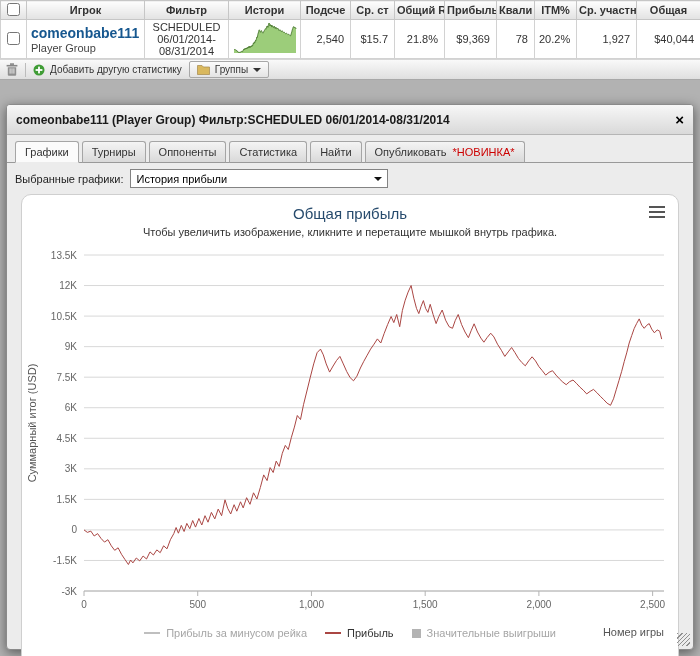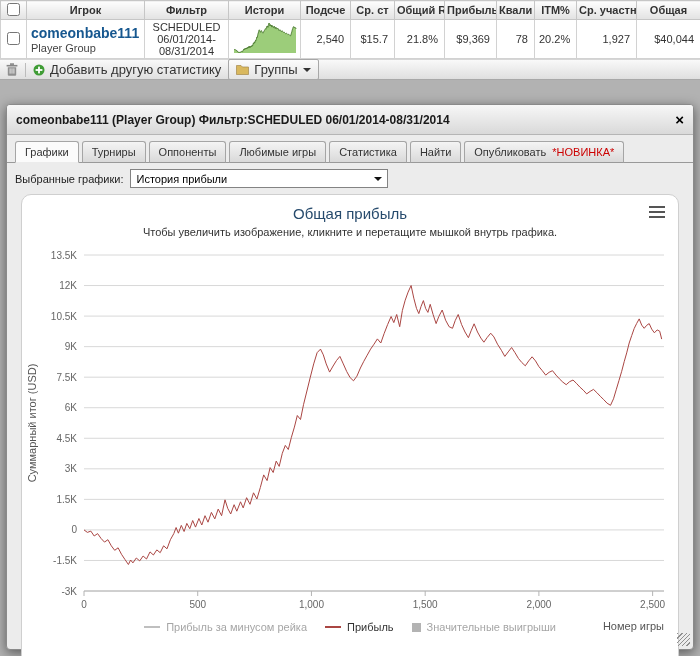--- a/index.html
+++ b/index.html
@@ -19,21 +19,21 @@
   a.player { color:#16578f; font-weight:bold; text-decoration:none; font-size:14px; display:block; }
   .ptype { color:#444; font-size:11px; margin-top:1px; }
   .c-filter { text-align:center; font-size:10px; line-height:12px; color:#222; }
   .c-spark { text-align:center; }
 
   
   .toolbar { display:flex; align-items:center; height:21px;
     background:linear-gradient(#f9f9f9,#dfdfdf); border-top:1px solid #d6d6d6;
     border-bottom:1px solid #a8a8a8; padding:0 6px; gap:7px; font-size:11px; color:#333; }
   .tb-sep { width:1px; height:14px; background:#bcbcbc; }
-  .tb-btn { display:flex; align-items:center; gap:5px; font-size:13px; color:#333;
+  .tb-btn { display:flex; align-items:center; gap:5px; font-size:10px; color:#333;
     background:none; border:none; font-family:inherit; }
   .groups-btn { border:1px solid #a8a8a8; border-radius:2px;
     background:linear-gradient(#fcfcfc,#e4e4e4); padding:2px 7px; }
   .caret { width:0; height:0; border-left:4px solid transparent;
     border-right:4px solid transparent; border-top:4px solid #333; display:inline-block; }
 
   
   .overlay { height:576px; background:#b2b2b2; padding-top:24px; }
   .dialog { width:688px; margin:0 auto; height:546px; background:#ececec;
     border:1px solid #8a8a8a; border-radius:4px; position:relative;
@@ -60,21 +60,21 @@
   .chart-panel { margin:1px 14px; background:#fff; border:1px solid #cfcfcf;
     border-radius:10px; height:512px; position:relative; padding-top:9px; }
   .chart-title { text-align:center; color:#274b6d; font-size:15px; line-height:19px; }
   .chart-subtitle { text-align:center; color:#333; font-size:11px; line-height:15px; margin-top:2px; }
   .burger { position:absolute; top:11px; right:13px; width:16px; display:flex;
     flex-direction:column; gap:3px; }
   .burger i { display:block; height:2px; background:#555; }
   #chart-svg { display:block; margin-top:5px; }
   #chart-svg text { font-family:"Liberation Sans","DejaVu Sans",sans-serif; }
 
-  .legend-row { position:relative; height:20px; font-size:11px; margin-top:2px; }
+  .legend-row { position:relative; height:20px; font-size:11px; margin-top:8px; }
   .legend { display:flex; justify-content:center; gap:18px; align-items:center; height:16px; }
   .li { display:flex; align-items:center; gap:6px; color:#333; }
   .li.dis { color:#a6a6a6; }
   .sw.line { width:16px; height:2px; display:inline-block; }
   .sw.box { width:9px; height:9px; display:inline-block; }
   .xlabel { position:absolute; right:14px; top:1px; color:#555; }
 
   .resize-handle { position:absolute; right:3px; bottom:3px; width:13px; height:13px;
     background:repeating-linear-gradient(-45deg, transparent 0 2px, #8f8f8f 2px 3px); }
 </style>
@@ -177,21 +177,20 @@
   <div class="dialog">
     <div class="titlebar">
       <span>comeonbabe111 (Player Group) Фильтр:SCHEDULED 06/01/2014-08/31/2014</span>
       <span class="close">×</span>
     </div>
 
     <div class="tabs">
       <div class="tab active">Графики</div>
       <div class="tab">Турниры</div>
       <div class="tab">Оппоненты</div>
-      <div class="tab">Любимые игры</div>
       <div class="tab">Статистика</div>
       <div class="tab">Найти</div>
       <div class="tab">
         <span>Опубликовать</span>
         <span class="newbadge">*НОВИНКА*</span>
       </div>
     </div>
 
     <div class="select-row">
       <span>Выбранные графики:</span>

